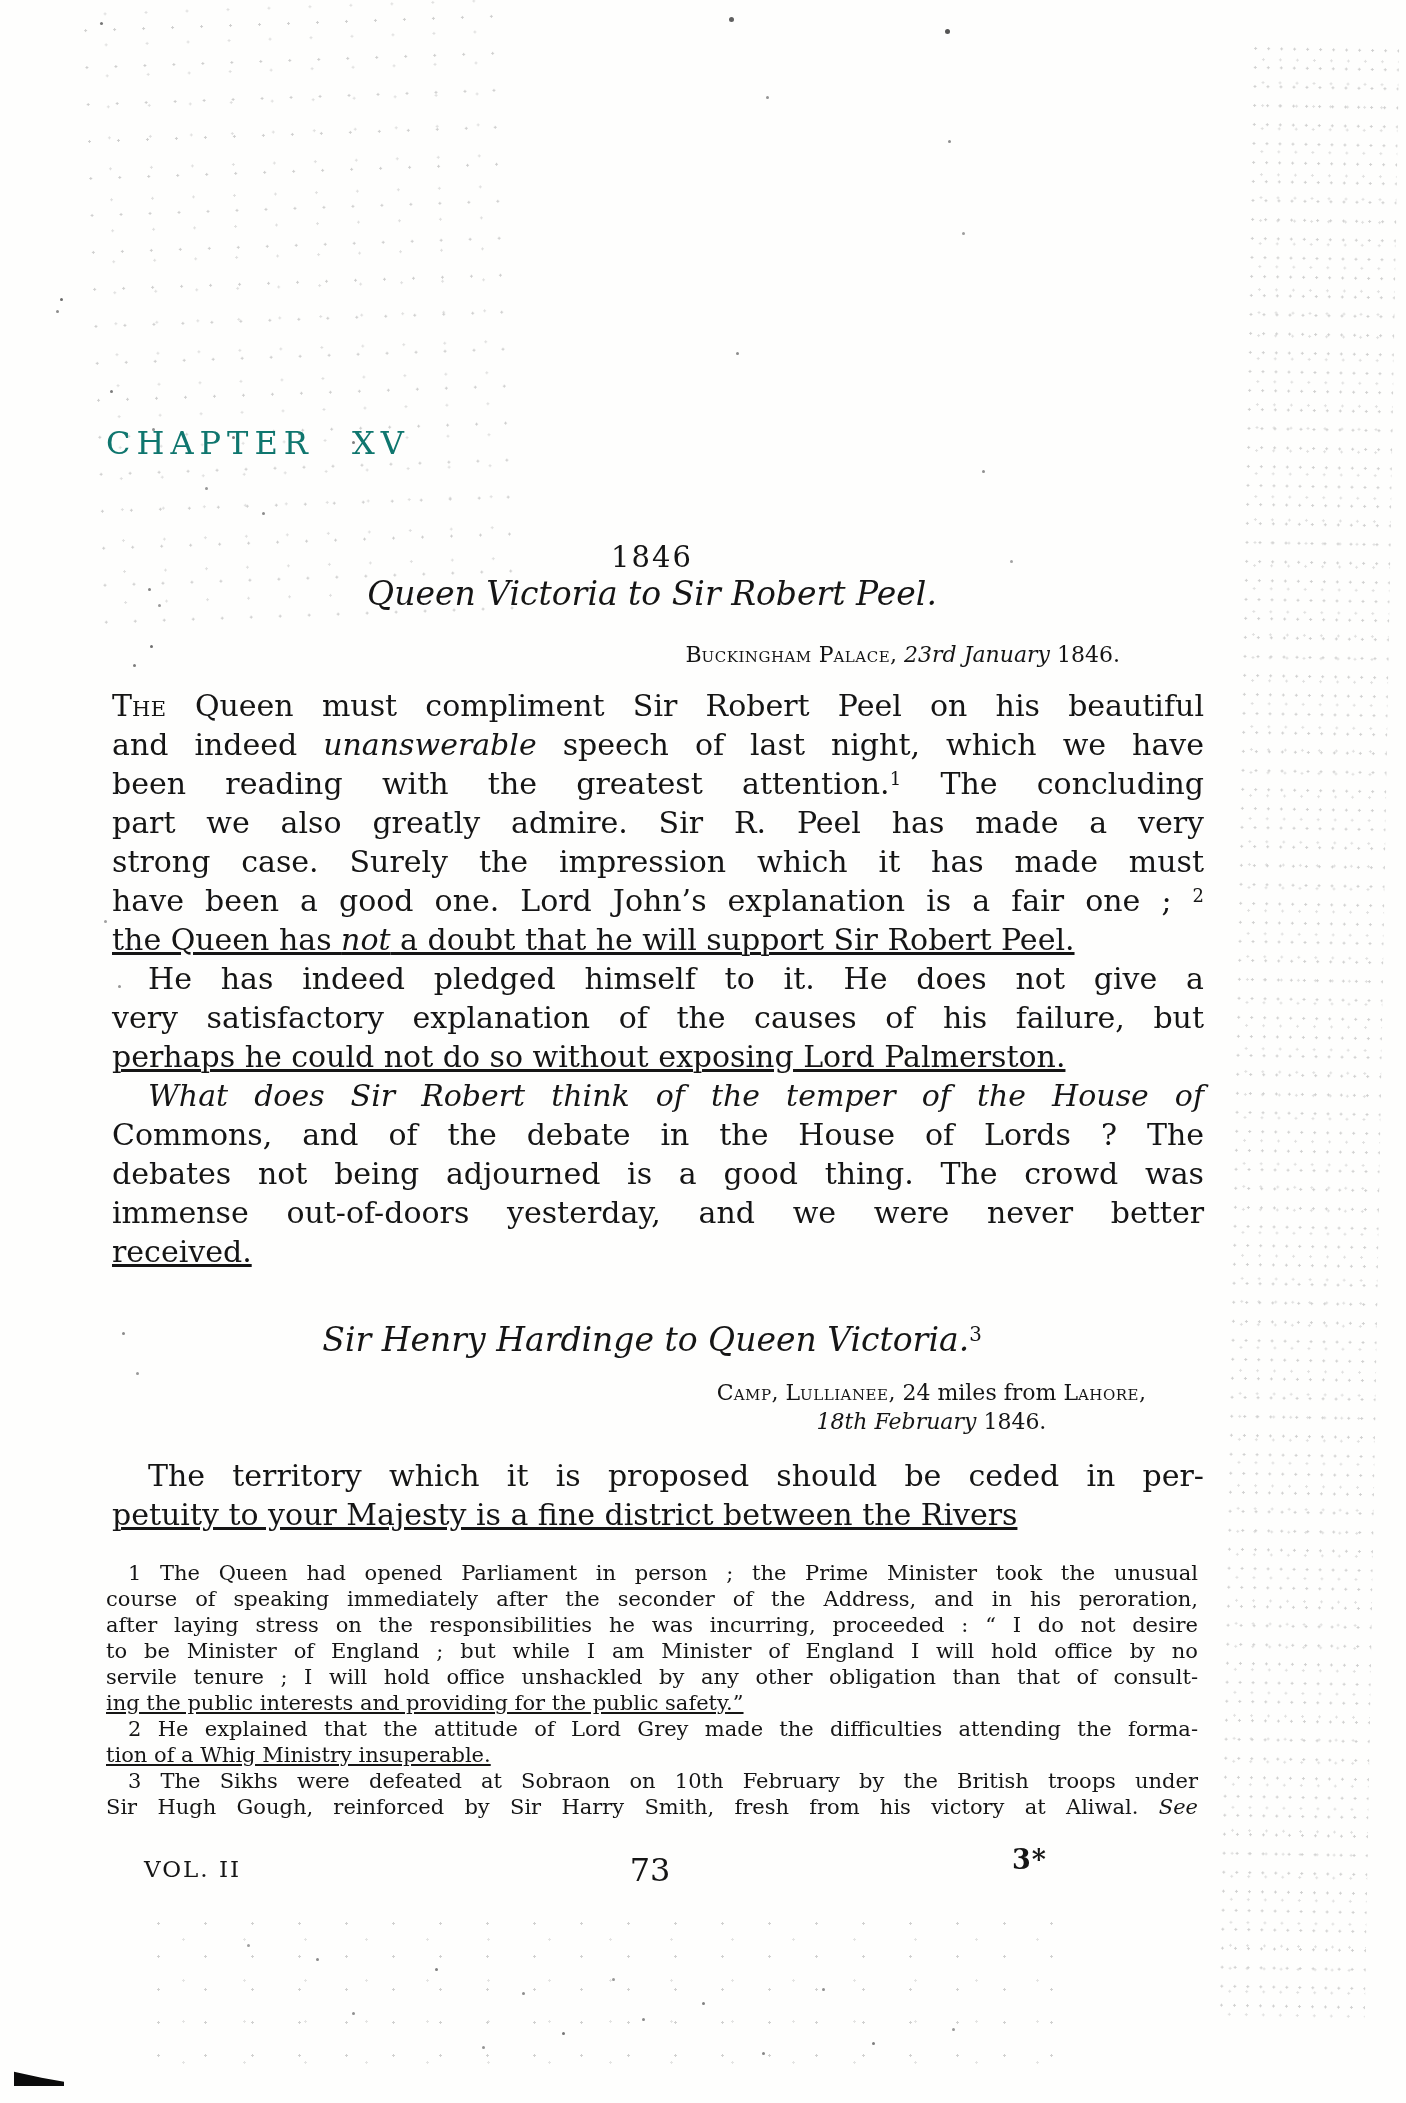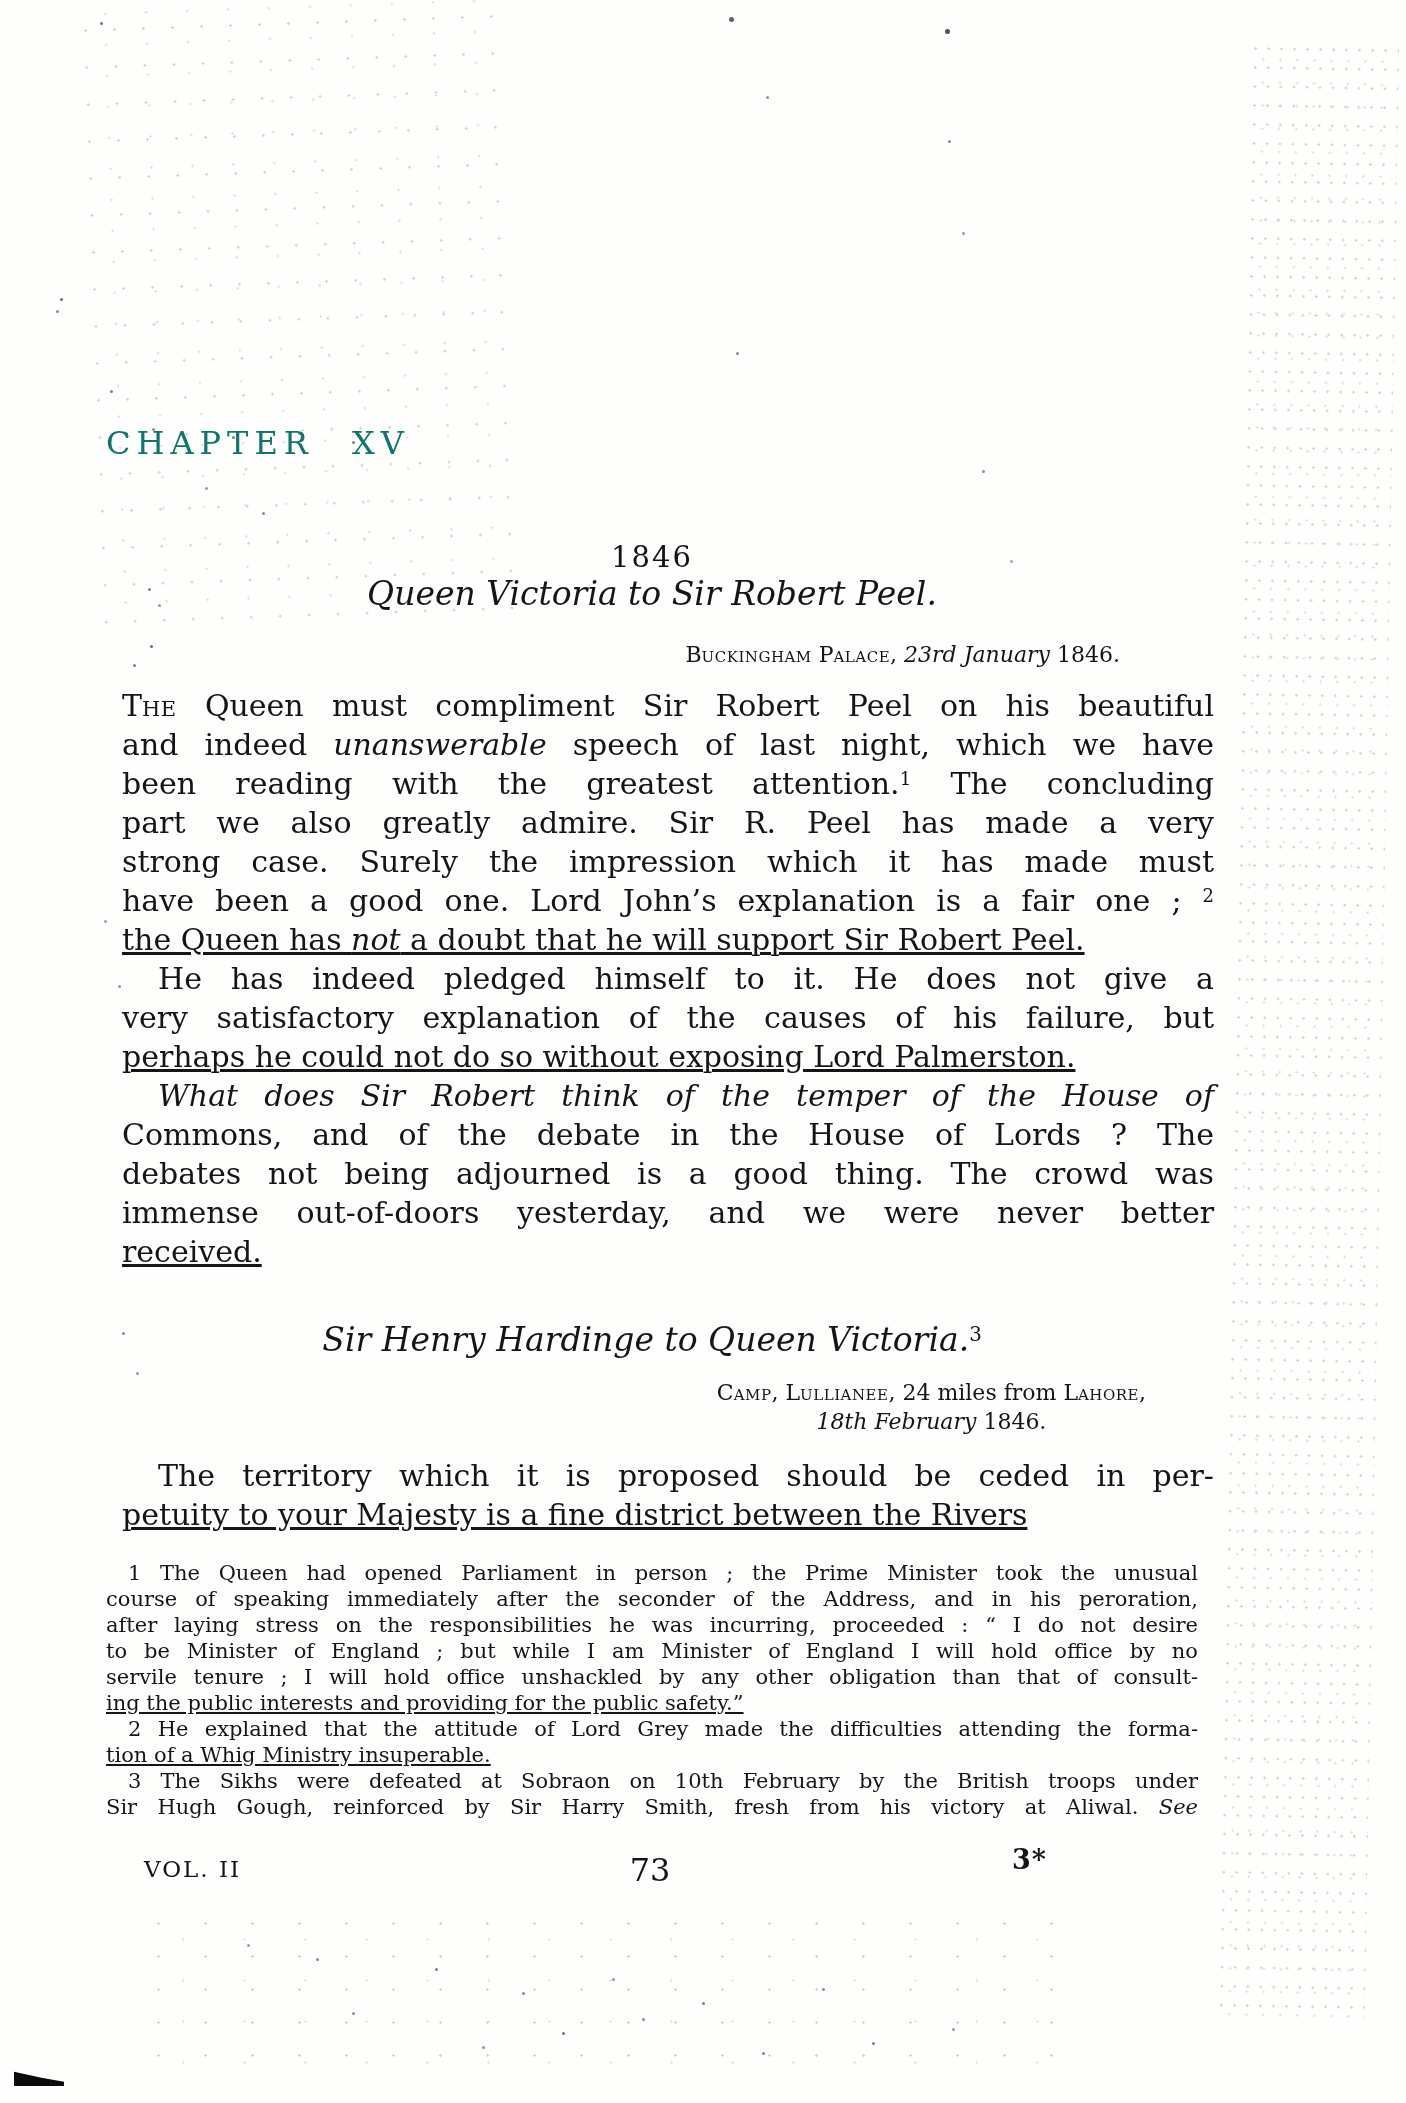--- a/index.html
+++ b/index.html
@@ -35,21 +35,21 @@
   .dateline {
     position: absolute; right: 78px; top: 642px;
     font-size: 22px; white-space: nowrap;
   }
   .dateline2 {
     position: absolute; right: 52px; top: 1378px;
     font-size: 22px; line-height: 29px; text-align: center; white-space: nowrap;
   }
 
   
-  .body { position: absolute; left: 16px; width: 100%; font-size: 30px; line-height: 39px; }
+  .body { position: absolute; left: 6px; width: 100%; font-size: 30px; line-height: 39px; }
   .b1pos { top: 686px; }
   .b2pos { top: 1456px; }
 
   .tline { text-align: justify; text-align-last: justify; -moz-text-align-last: justify; }
   .tline.last { text-align-last: left; text-decoration: underline; -moz-text-align-last: left; }
   .body .para:nth-child(n+2) .tline:first-child,
   .body.letter2 .para .tline:first-child { text-indent: 36px; }
 
   
   .footnotes {

